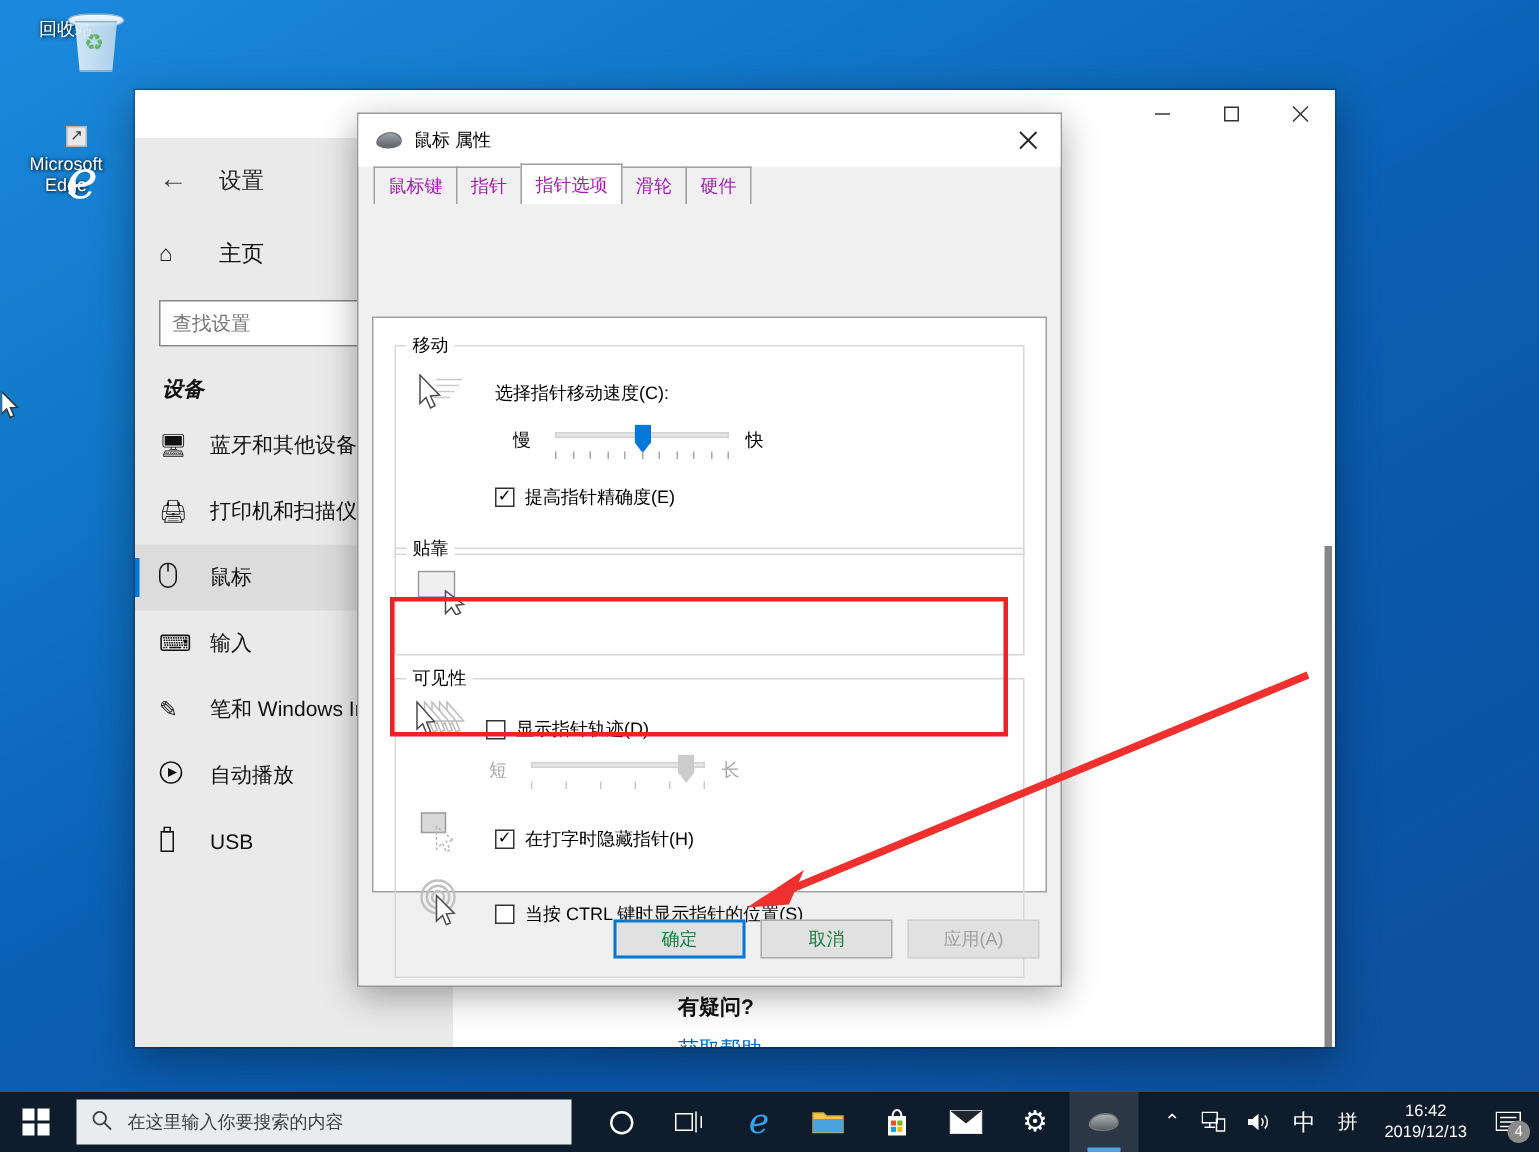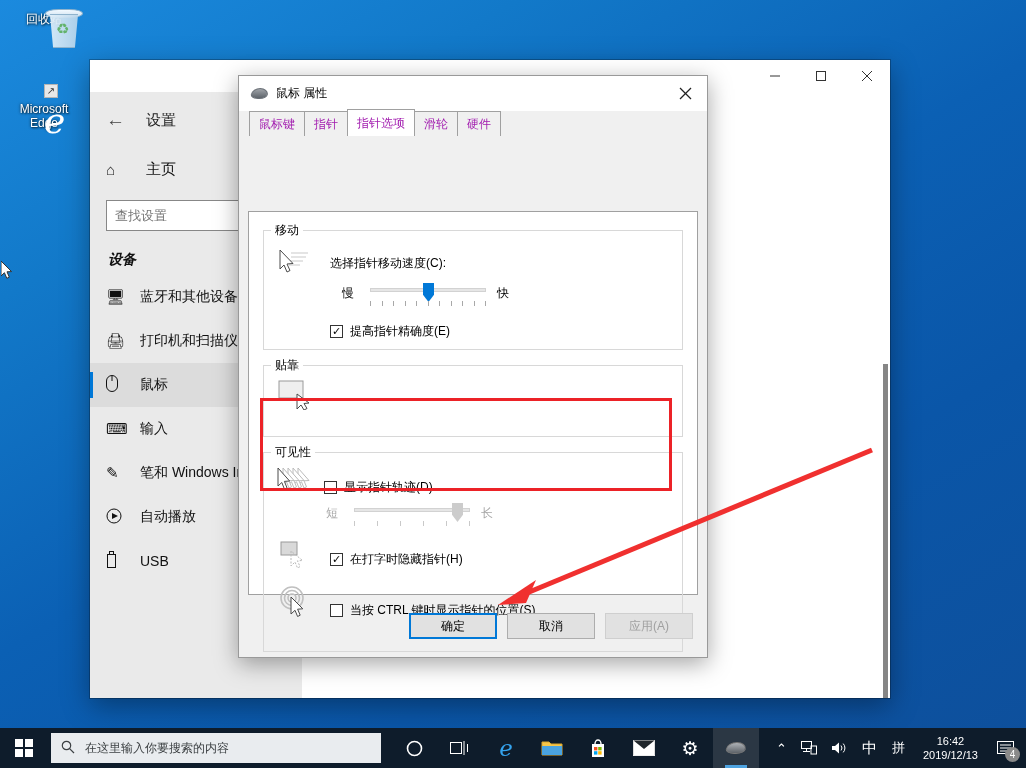--- a/index.html
+++ b/index.html
@@ -147,21 +147,21 @@
     position: absolute; left: 9px; right: 9px; top: 135px; bottom: 62px;
     background: #fff; border: 1px solid #a0a0a0;
   }
   .groupbox {
     position: absolute; border: 1px solid #d8d8d8;
   }
   .groupbox > legend {
     position: absolute; top: -9px; left: 7px; background: #fff;
     padding: 0 4px; font-size: 12px; color: #000;
   }
-  #group-motion  { left: 14px; top: 18px; right: 14px; height: 120px; }
+  #group-motion  { left: 14px; top: 18px; right: 14px; height: 140px; }
   #group-snap    { left: 14px; top: 153px; right: 14px; height: 72px; }
   #group-vis     { left: 14px; top: 240px; right: 14px; height: 200px; }
 
   .row { position: absolute; }
   .cb { display: inline-flex; align-items: center; font-size: 12px; color: #000; }
   .cb .box {
     width: 13px; height: 13px; border: 1px solid #333; background: #fff;
     margin-right: 7px; display: inline-flex; align-items: center; justify-content: center;
     font-size: 11px; line-height: 1; color: #000;
   }
@@ -187,21 +187,21 @@
   .sl-dim { color: #a6a6a6; }
 
   .preview-icon { position: absolute; }
 
   #dialog-buttons {
     position: absolute; left: 0; right: 0; bottom: 0; height: 62px;
     display: flex; align-items: center; justify-content: flex-end;
     padding-right: 14px; gap: 10px;
   }
   .dlg-btn {
-    min-width: 88px; height: 26px; font-size: 12px; color: #000000;
+    min-width: 88px; height: 26px; font-size: 12px; color: #15803d;
     background: #e1e1e1; border: 1px solid #adadad;
     display: flex; align-items: center; justify-content: center;
   }
   .dlg-btn.default { border: 2px solid #0078d7; background: #e1e1e1; }
   .dlg-btn.disabled { color: #a0a0a0; background: #e1e1e1; border-color: #cfcfcf; }
 
   
   #annot-box {
     position: absolute; left: 260px; top: 398px; width: 412px; height: 93px;
     border: 3px solid #ec2227; z-index: 50; pointer-events: none;
@@ -364,20 +364,24 @@
           <svg width="11" height="17" viewBox="0 0 11 17">
               <rect x="1.5" y="3.5" width="8" height="13" fill="none" stroke="#111"></rect>
               <rect x="3.5" y="0.5" width="4" height="3" fill="none" stroke="#111"></rect>
             </svg>
         </span>
         <span class="nav-label">USB</span>
       </div>
     </div>
 
     <div id="settings-right">
+      <div class="right-inner" style="position:absolute; left:120px; top:545px;">
+        <div class="qa-title">有疑问?</div>
+        <a class="qa-link" href="#">获取帮助</a>
+      </div>
       <div id="settings-scrollbar"></div>
     </div>
 
   </div>
 </div>
 
 <div id="mouse-dialog">
 
   <div id="dialog-titlebar">
     <span class="mouse-glyph"></span>

